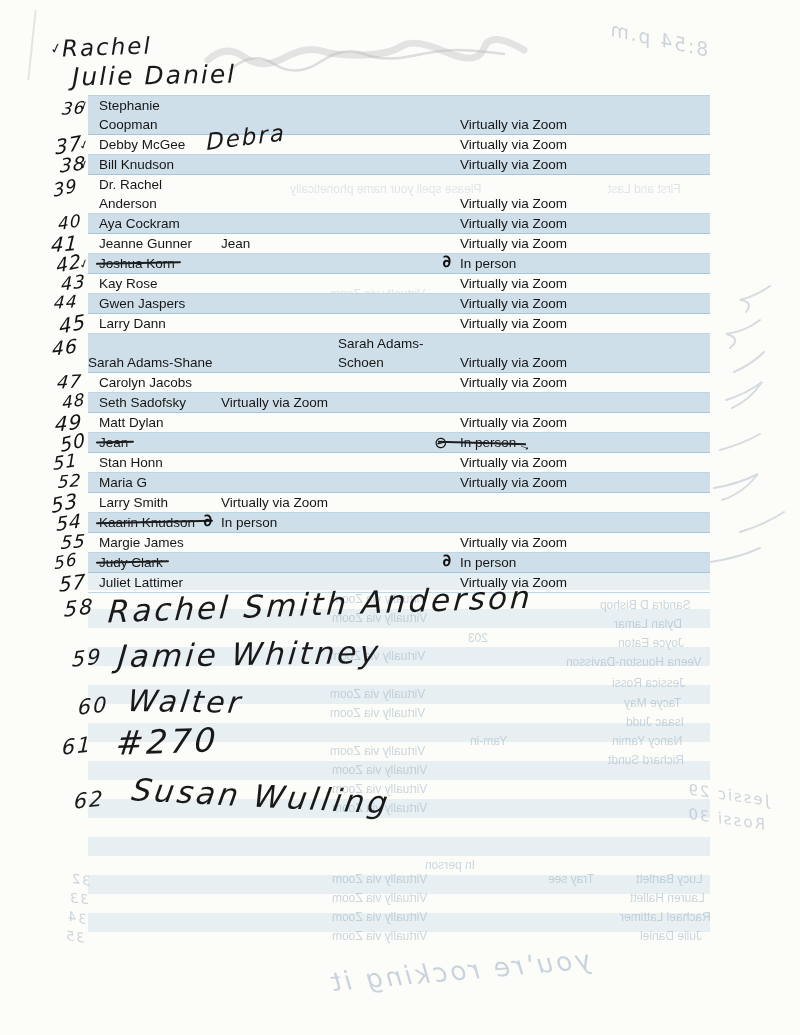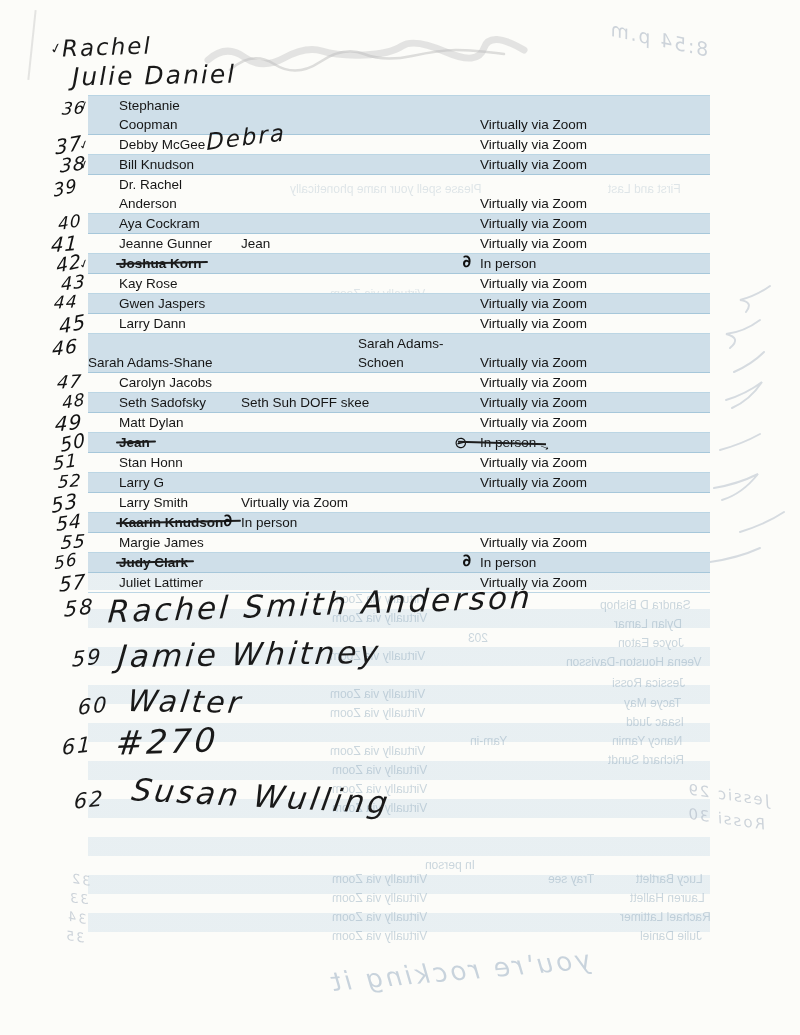--- a/index.html
+++ b/index.html
@@ -17,25 +17,25 @@
   .g-hand2{color:#9fb2c6;opacity:.55;font-family:"DejaVu Sans",sans-serif;font-style:italic;letter-spacing:3px;}
   .scribble{position:absolute;pointer-events:none;}
 
   
   .att-table{position:absolute;left:88px;top:95px;width:622px;border-top:1px solid #b9d4e3;z-index:3;}
   .row{display:flex;align-items:flex-end;position:relative;border-bottom:1px solid #bcd6e4;background:transparent;}
   .row.shaded{background:#cfdfe9;border-bottom-color:#a6c7da;}
   .row.h1{height:19px;}
   .row.h2{height:38px;}
   .cell{font-size:13.5px;color:#161616;line-height:19px;}
-  .c-name{width:122px;padding-left:11px;white-space:nowrap;overflow:visible;margin-left:20px;}
+  .c-name{width:122px;padding-left:11px;white-space:nowrap;overflow:visible;}
   .c-name.wrap{white-space:normal;}
   .c-phon{width:239px;white-space:nowrap;}
   .c-att{flex:1;height:19px;display:flex;align-items:center;position:relative;}
-  .hstrike{position:relative;display:inline-block;font-weight:bold;}
+  .hstrike{position:relative;display:inline-block;}
   .hstrike::after{content:"";position:absolute;left:-3px;right:-6px;top:8px;height:2.2px;background:#1d1d1d;border-radius:2px;transform:rotate(-1.2deg);}
   .hstrike.long::after{right:-18px;}
   .dmark{position:absolute;left:-18px;top:-2px;font-size:17px;font-style:italic;font-weight:bold;color:#101010;transform:rotate(-12deg);font-family:"DejaVu Sans",sans-serif;}
   .circlemark{position:absolute;left:-26px;top:0px;font-size:16px;color:#101010;transform:rotate(-14deg);font-family:"DejaVu Sans",sans-serif;}
   .att-strike{position:relative;display:inline-block;}
   .att-strike::after{content:"";position:absolute;left:-22px;right:-10px;top:9px;height:2px;background:#1d1d1d;transform:rotate(1.5deg);}
   .arrow-tail{font-size:13px;margin-left:4px;transform:rotate(22deg) translateY(3px);display:inline-block;color:#141414;}
   .mnum{position:absolute;font-family:"DejaVu Sans",sans-serif;font-style:italic;color:#121212;letter-spacing:1px;z-index:4;white-space:nowrap;}
   .mtick{position:absolute;left:-9px;top:3px;font-size:12px;color:#121212;transform:rotate(-18deg);z-index:4;}
 
@@ -219,21 +219,20 @@
         <span class="mnum" style="left: -31px; top: -2px; font-size: 18px; transform: rotate(-3deg) skewX(-8deg);">47</span>
         <div class="cell c-name"><span>Carolyn Jacobs</span></div>
         <div class="cell c-phon"></div>
         <div class="cell c-att">
           <span>Virtually via Zoom</span>
         </div>
       </div>
       <div class="row shaded h1">
         <span class="mnum" style="left: -26px; top: -2px; font-size: 17px; transform: rotate(-10deg) skewX(-8deg);">48</span>
         <div class="cell c-name"><span>Seth Sadofsky</span></div>
-        <div class="cell c-phon">Seth Suh DOFF skee</div>
         <div class="cell c-att">
           <span>Virtually via Zoom</span>
         </div>
       </div>
       <div class="row h1">
         <span class="mnum" style="left: -33px; top: -2px; font-size: 20px; transform: rotate(-6deg) skewX(-8deg);">49</span>
         <div class="cell c-name"><span>Matt Dylan</span></div>
         <div class="cell c-phon"></div>
         <div class="cell c-att">
           <span>Virtually via Zoom</span>
@@ -252,21 +251,21 @@
       <div class="row h1">
         <span class="mnum" style="left: -35px; top: -2px; font-size: 18px; transform: rotate(-9deg) skewX(-8deg);">51</span>
         <div class="cell c-name"><span>Stan Honn</span></div>
         <div class="cell c-phon"></div>
         <div class="cell c-att">
           <span>Virtually via Zoom</span>
         </div>
       </div>
       <div class="row shaded h1">
         <span class="mnum" style="left: -30px; top: -2px; font-size: 17px; transform: rotate(-5deg) skewX(-8deg);">52</span>
-        <div class="cell c-name"><span>Larry G</span></div>
+        <div class="cell c-name"><span>Maria G</span></div>
         <div class="cell c-phon"></div>
         <div class="cell c-att">
           <span>Virtually via Zoom</span>
         </div>
       </div>
       <div class="row h1">
         <span class="mnum" style="left: -37px; top: -2px; font-size: 20px; transform: rotate(-12deg) skewX(-8deg);">53</span>
         <div class="cell c-name"><span>Larry Smith</span></div>
         <div class="cell c-att">
           <span>Virtually via Zoom</span>

